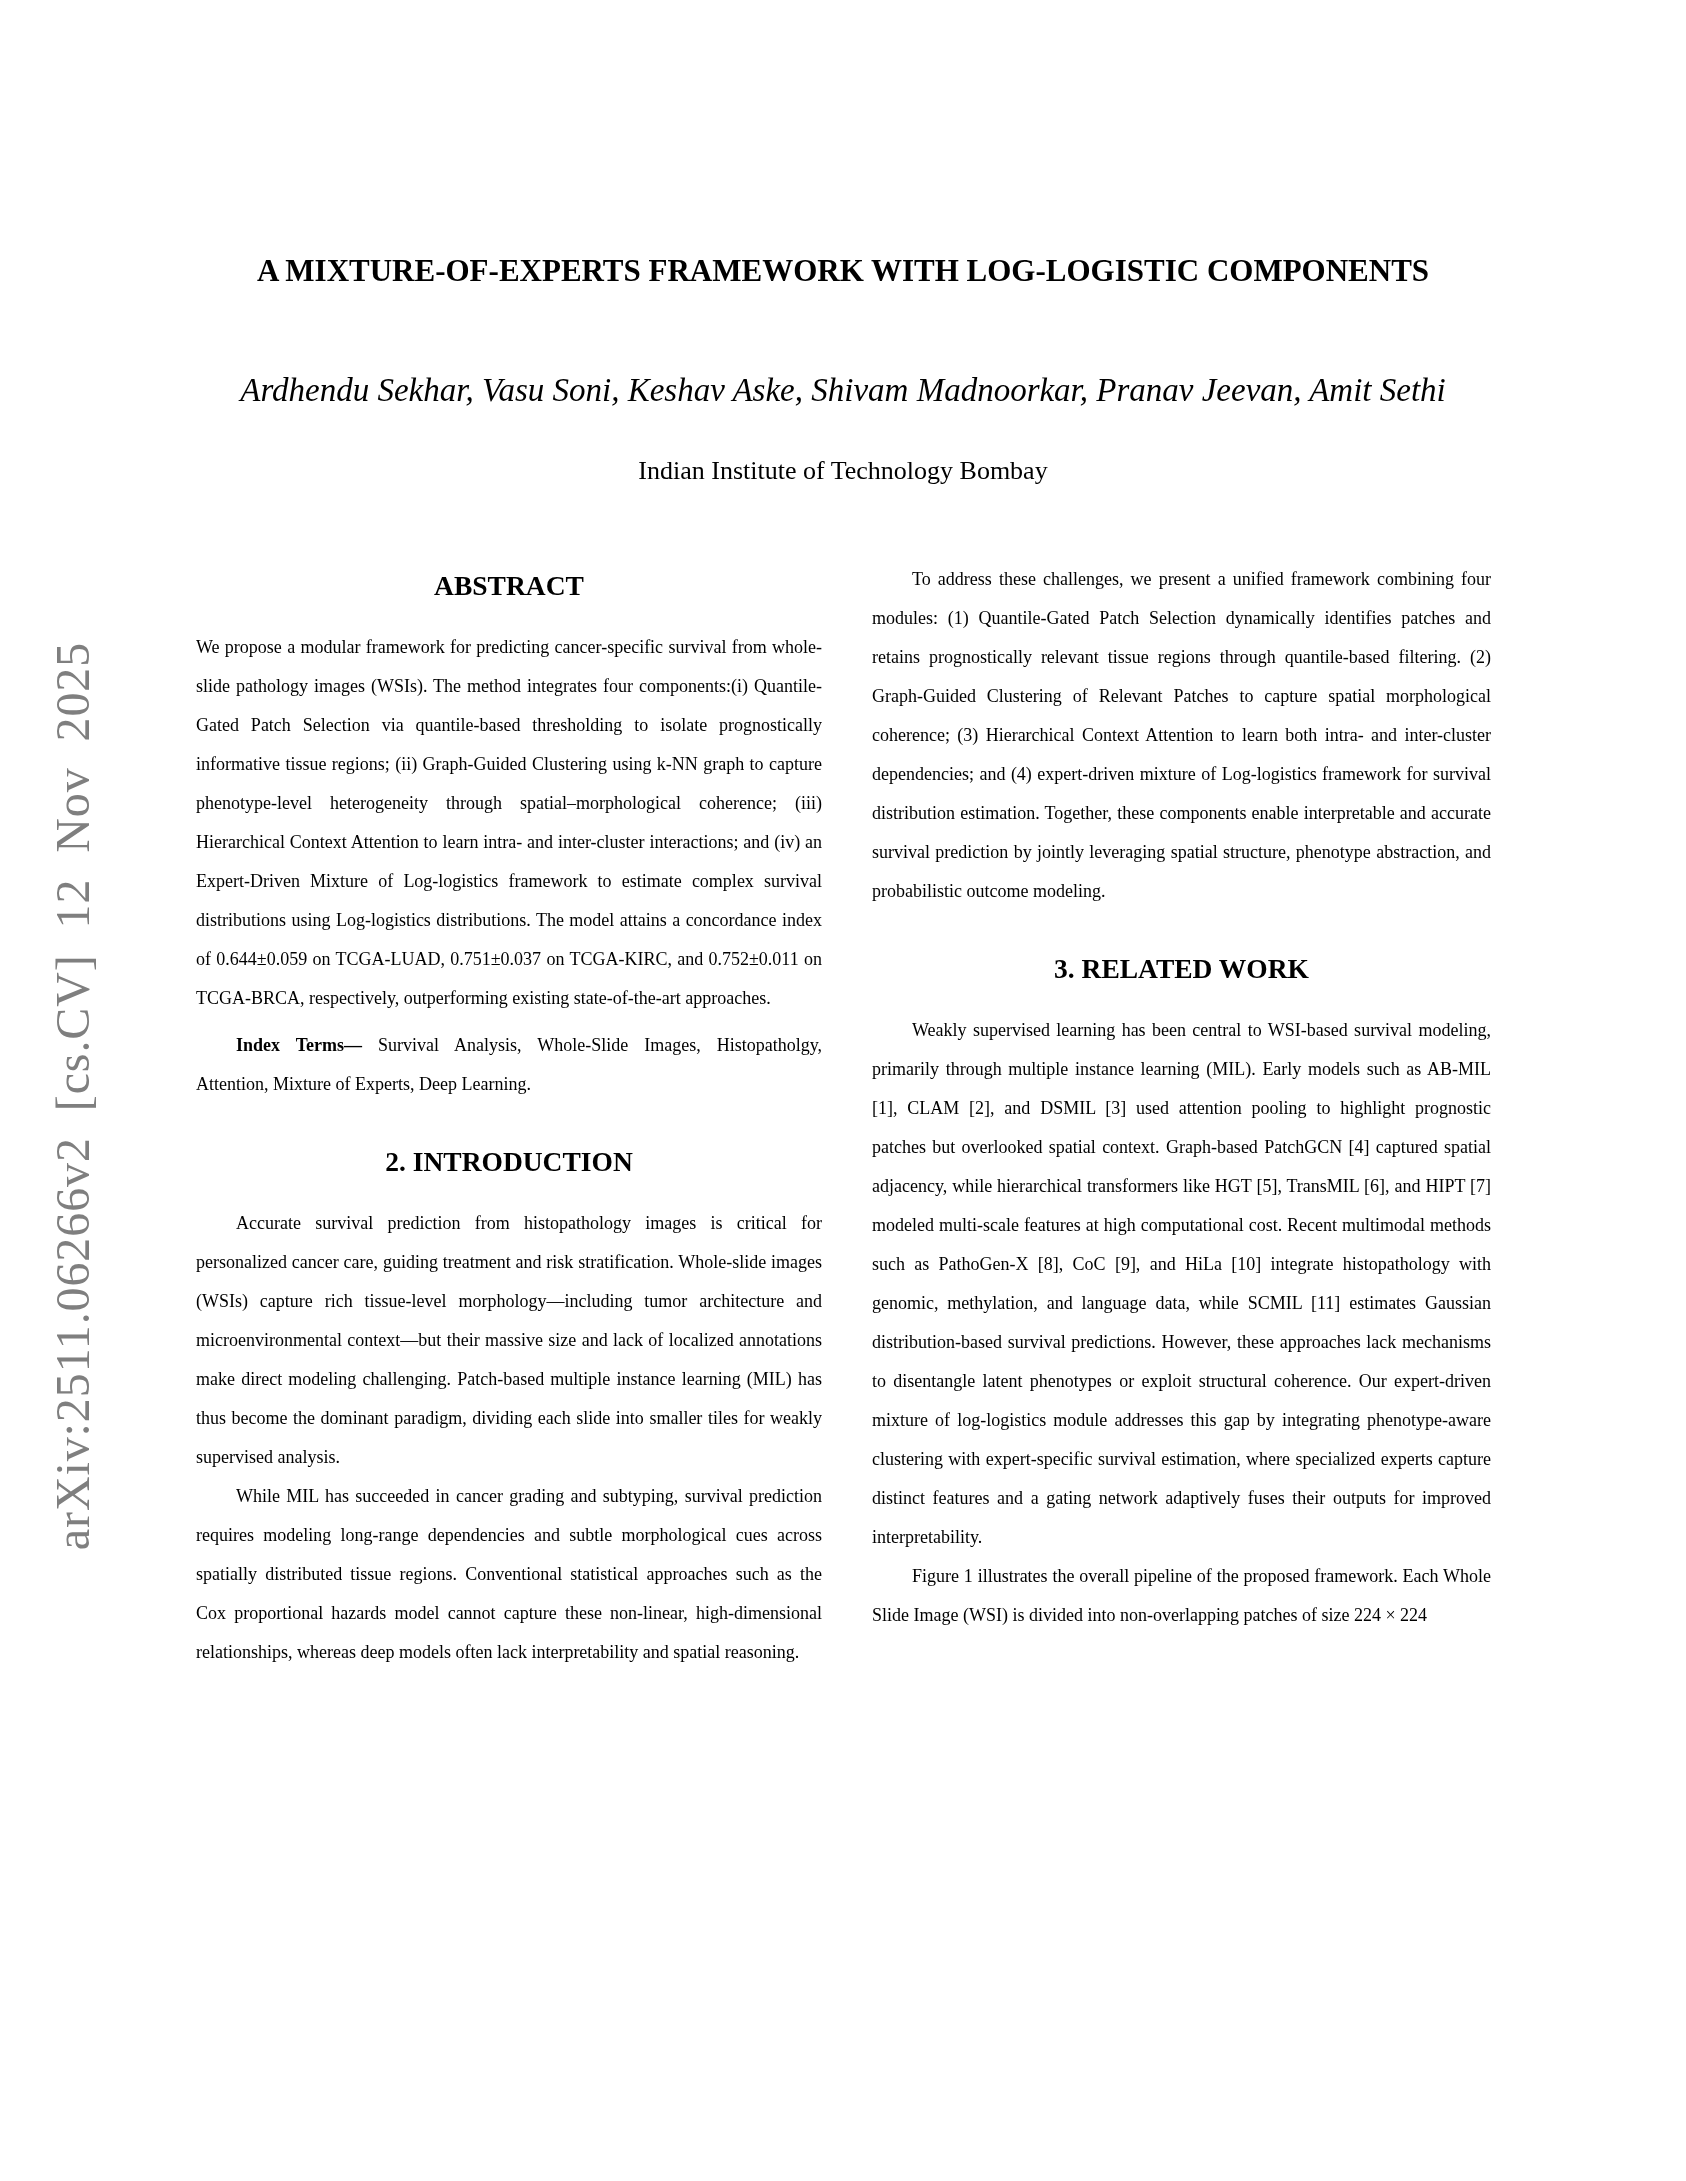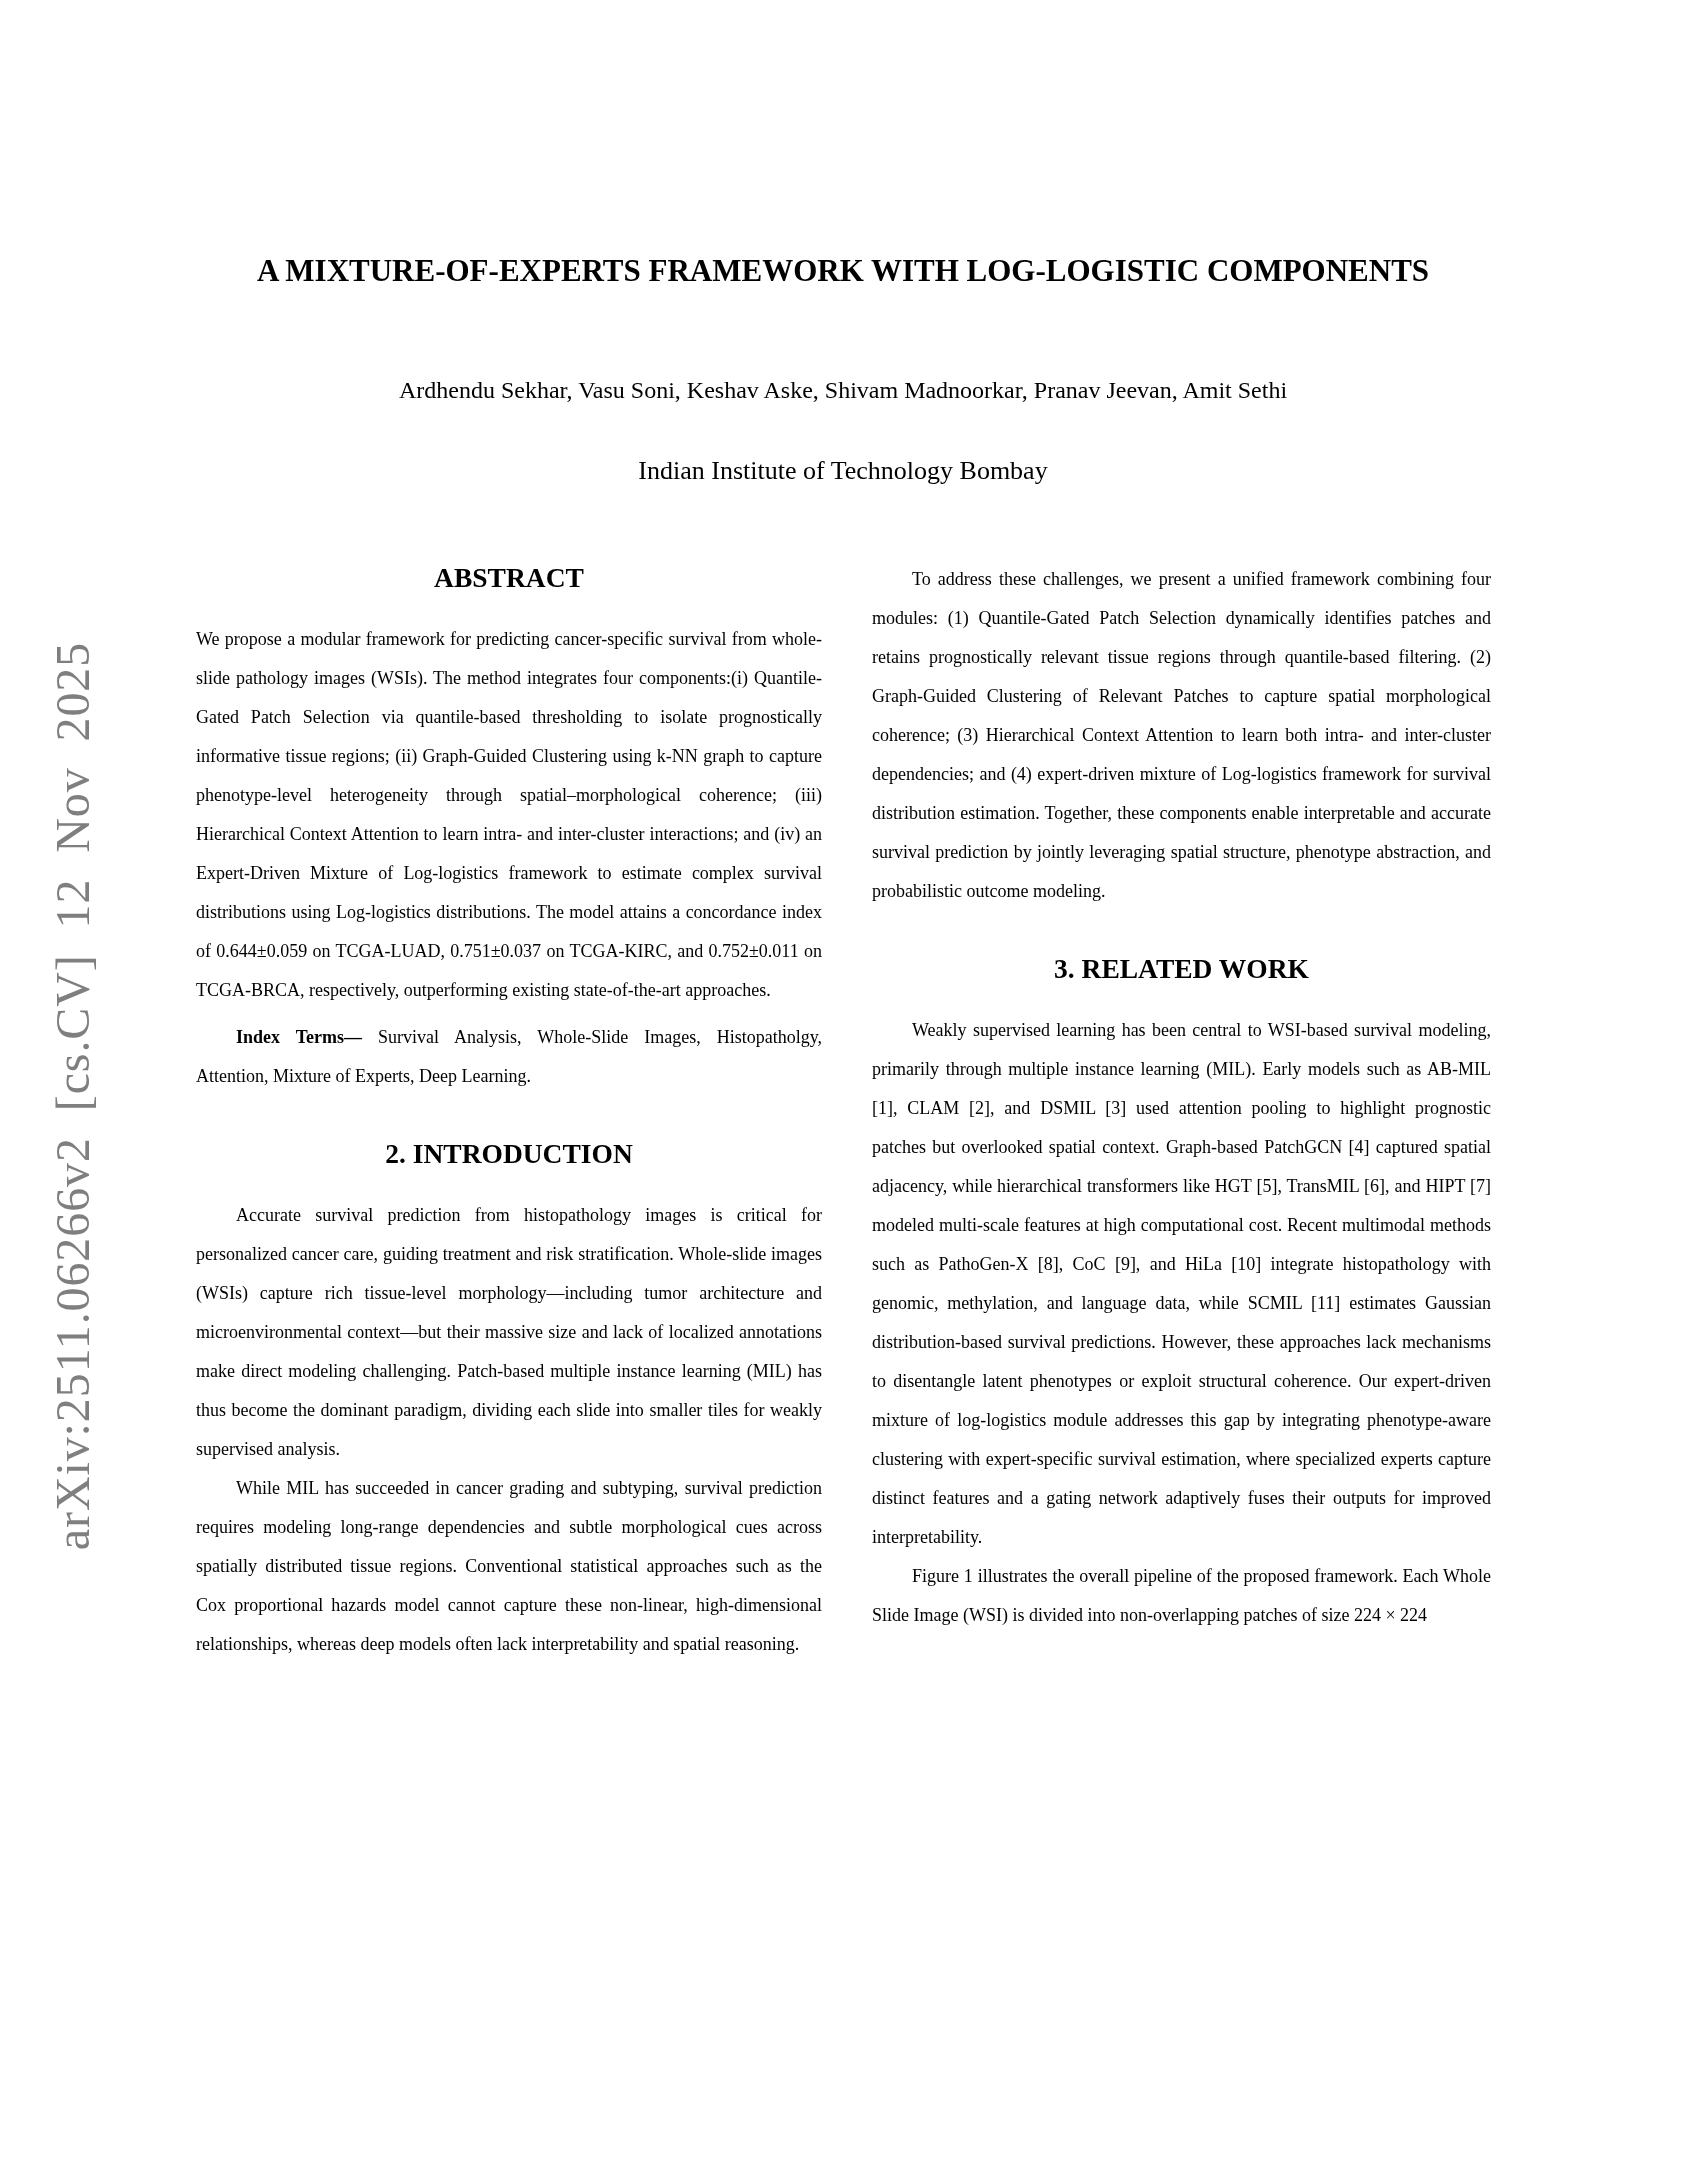--- a/index.html
+++ b/index.html
@@ -36,21 +36,22 @@
     line-height: 37px;
     letter-spacing: 0px;
   }
   .title-line { white-space: nowrap; }
   .authors-line {
     position: absolute;
     top: 373px;
     left: 0;
     width: 100%;
     text-align: center;
-    font-size: 24px;
+    font-style: italic;
+    font-size: 33px;
     line-height: 35px;
     white-space: nowrap;
   }
   .affiliation-line {
     position: absolute;
     top: 453px;
     left: 0;
     width: 100%;
     text-align: center;
     font-size: 26px;
@@ -68,21 +69,21 @@
     -webkit-hyphens: auto;
   }
   .indent { text-indent: 40px; }
   .sec-heading {
     font-weight: bold;
     font-size: 27.5px;
     line-height: 35px;
     text-align: center;
     margin: 40px 0 25px 0;
   }
-  .sec-heading.first { margin-top: 0; }
+  .sec-heading.first { margin-top: 8px; }
   .index-terms { margin-top: 8.3px; }
   .it-lead { font-weight: bold; }
 </style>
 </head>
 <body>
 
 <div class="page">
 
   <div class="watermark">arXiv:2511.06266v2  [cs.CV]  12 Nov 2025</div>
 

